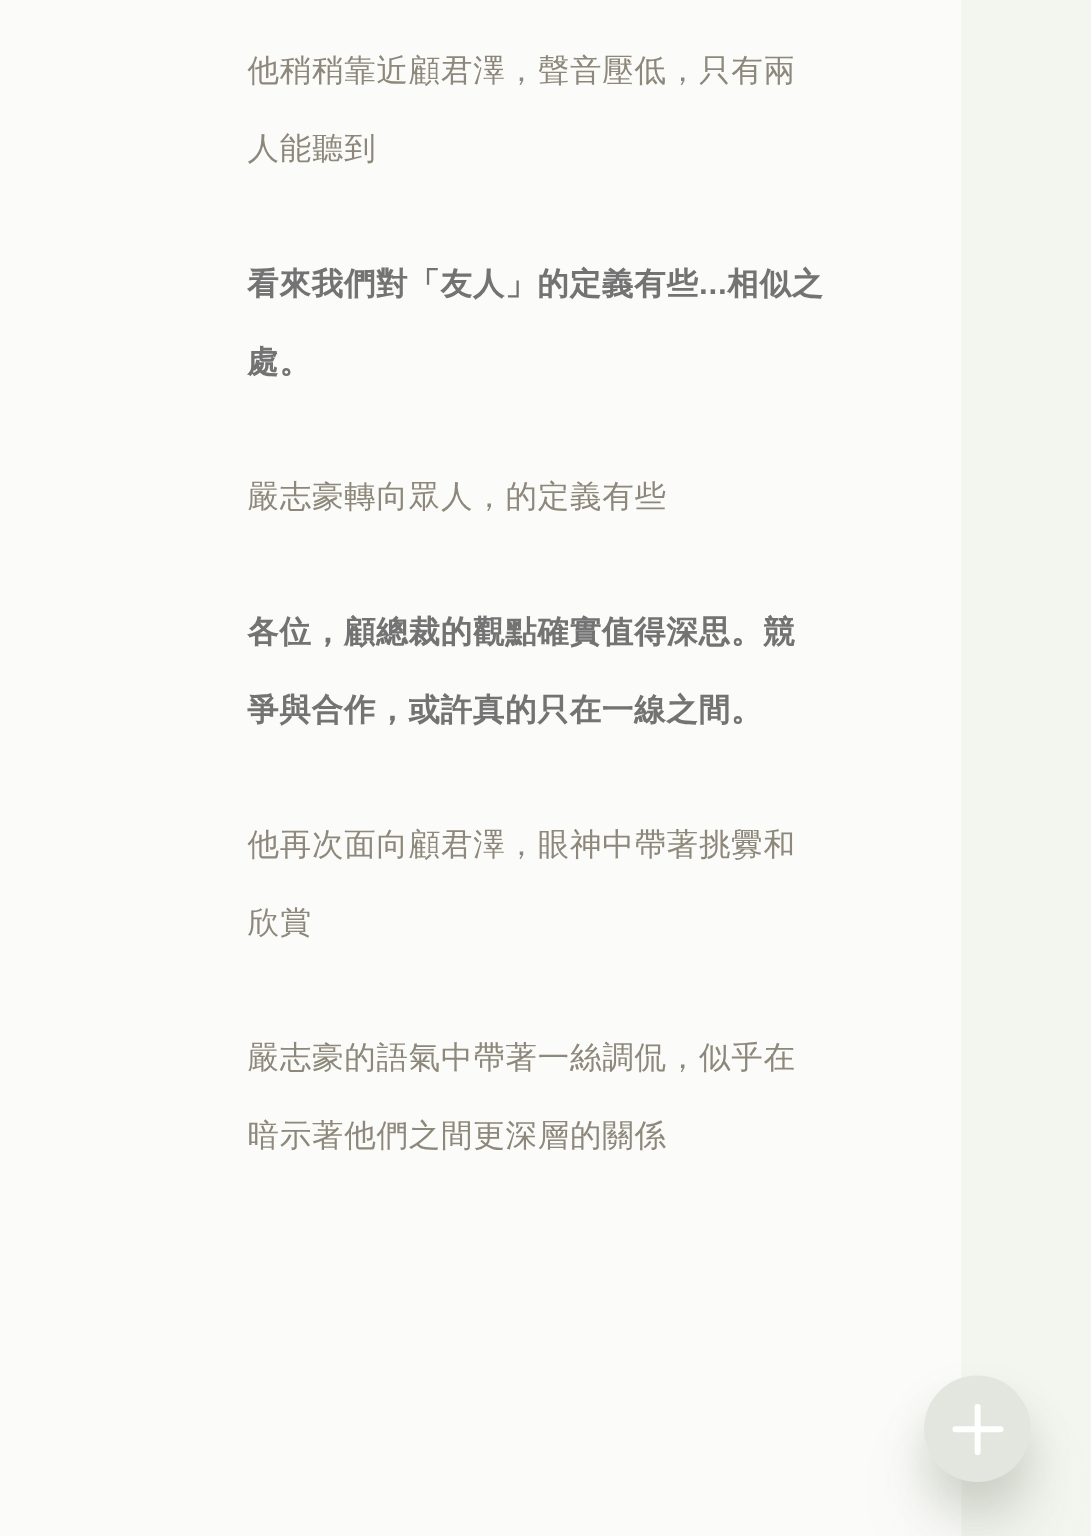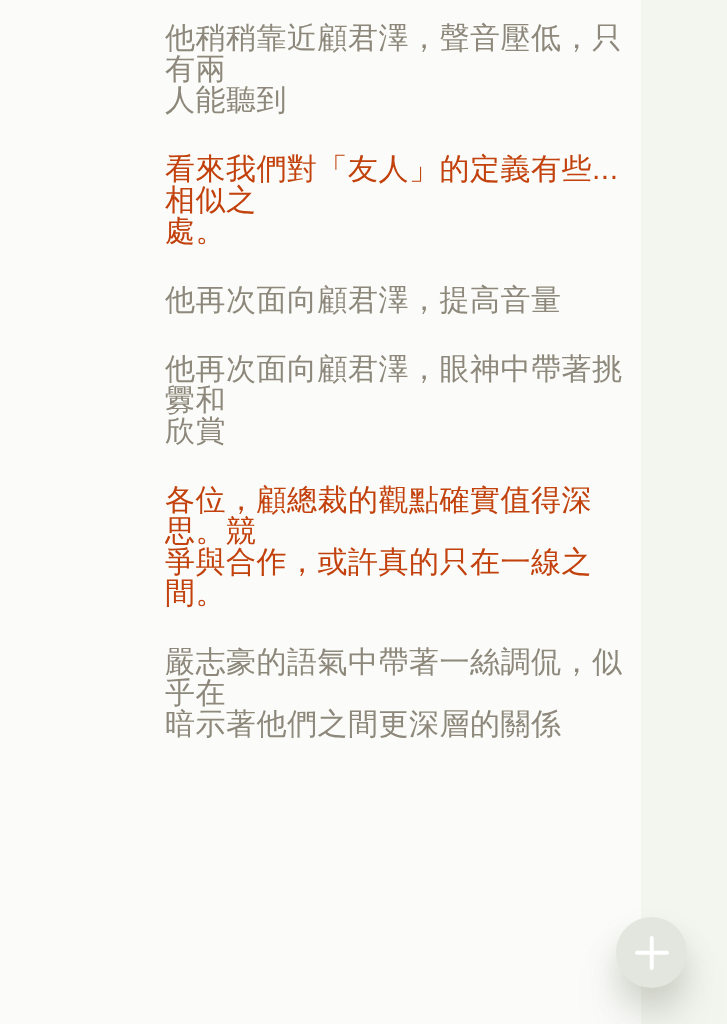--- a/index.html
+++ b/index.html
@@ -17,34 +17,34 @@
     background: #fbfcf9;
   }
 
   .messages {
     position: absolute;
     left: 165px; top: 22px;
     width: 458px;
   }
 
   .para {
-    font-size: 30px;
-    line-height: 31px;
+    font-size: 21px;
+    line-height: 52px;
     letter-spacing: 0.5px;
     white-space: pre-line;
     margin-bottom: 38px;
     word-break: break-all;
   }
   .para.narration {
     color: #8d887b;
     font-weight: 400;
   }
   .para.dialogue {
-    color: #c2410c;
-    font-weight: 400;
+    color: #737373;
+    font-weight: 700;
   }
 
   .fab {
     position: absolute;
     left: 616px; top: 917px;
     width: 71px; height: 71px;
     border-radius: 50%;
     background: #e3e6df;
     border: none;
     cursor: pointer;
@@ -75,25 +75,25 @@
 </style>
 </head>
 <body>
 
 <div class="content-area">
   <div class="messages">
     <div class="para narration">他稍稍靠近顧君澤，聲音壓低，只有兩
 人能聽到</div>
     <div class="para dialogue">看來我們對「友人」的定義有些...相似之
 處。</div>
-    <div class="para narration">他再次面向顧君澤，提高音量</div>
+    <div class="para narration">嚴志豪轉向眾人，的定義有些</div>
+    <div class="para dialogue">各位，顧總裁的觀點確實值得深思。競
+爭與合作，或許真的只在一線之間。</div>
     <div class="para narration">他再次面向顧君澤，眼神中帶著挑釁和
 欣賞</div>
-    <div class="para dialogue">各位，顧總裁的觀點確實值得深思。競
-爭與合作，或許真的只在一線之間。</div>
     <div class="para narration">嚴志豪的語氣中帶著一絲調侃，似乎在
 暗示著他們之間更深層的關係</div>
 
   </div>
 </div>
 
 <div class="right-gutter" style="position:absolute; left:641px; top:0; width:86px; height:1024px; background:#f3f5ef;"></div>
 
 <button class="fab" aria-label="add">
   <span class="plus-icon"></span>

